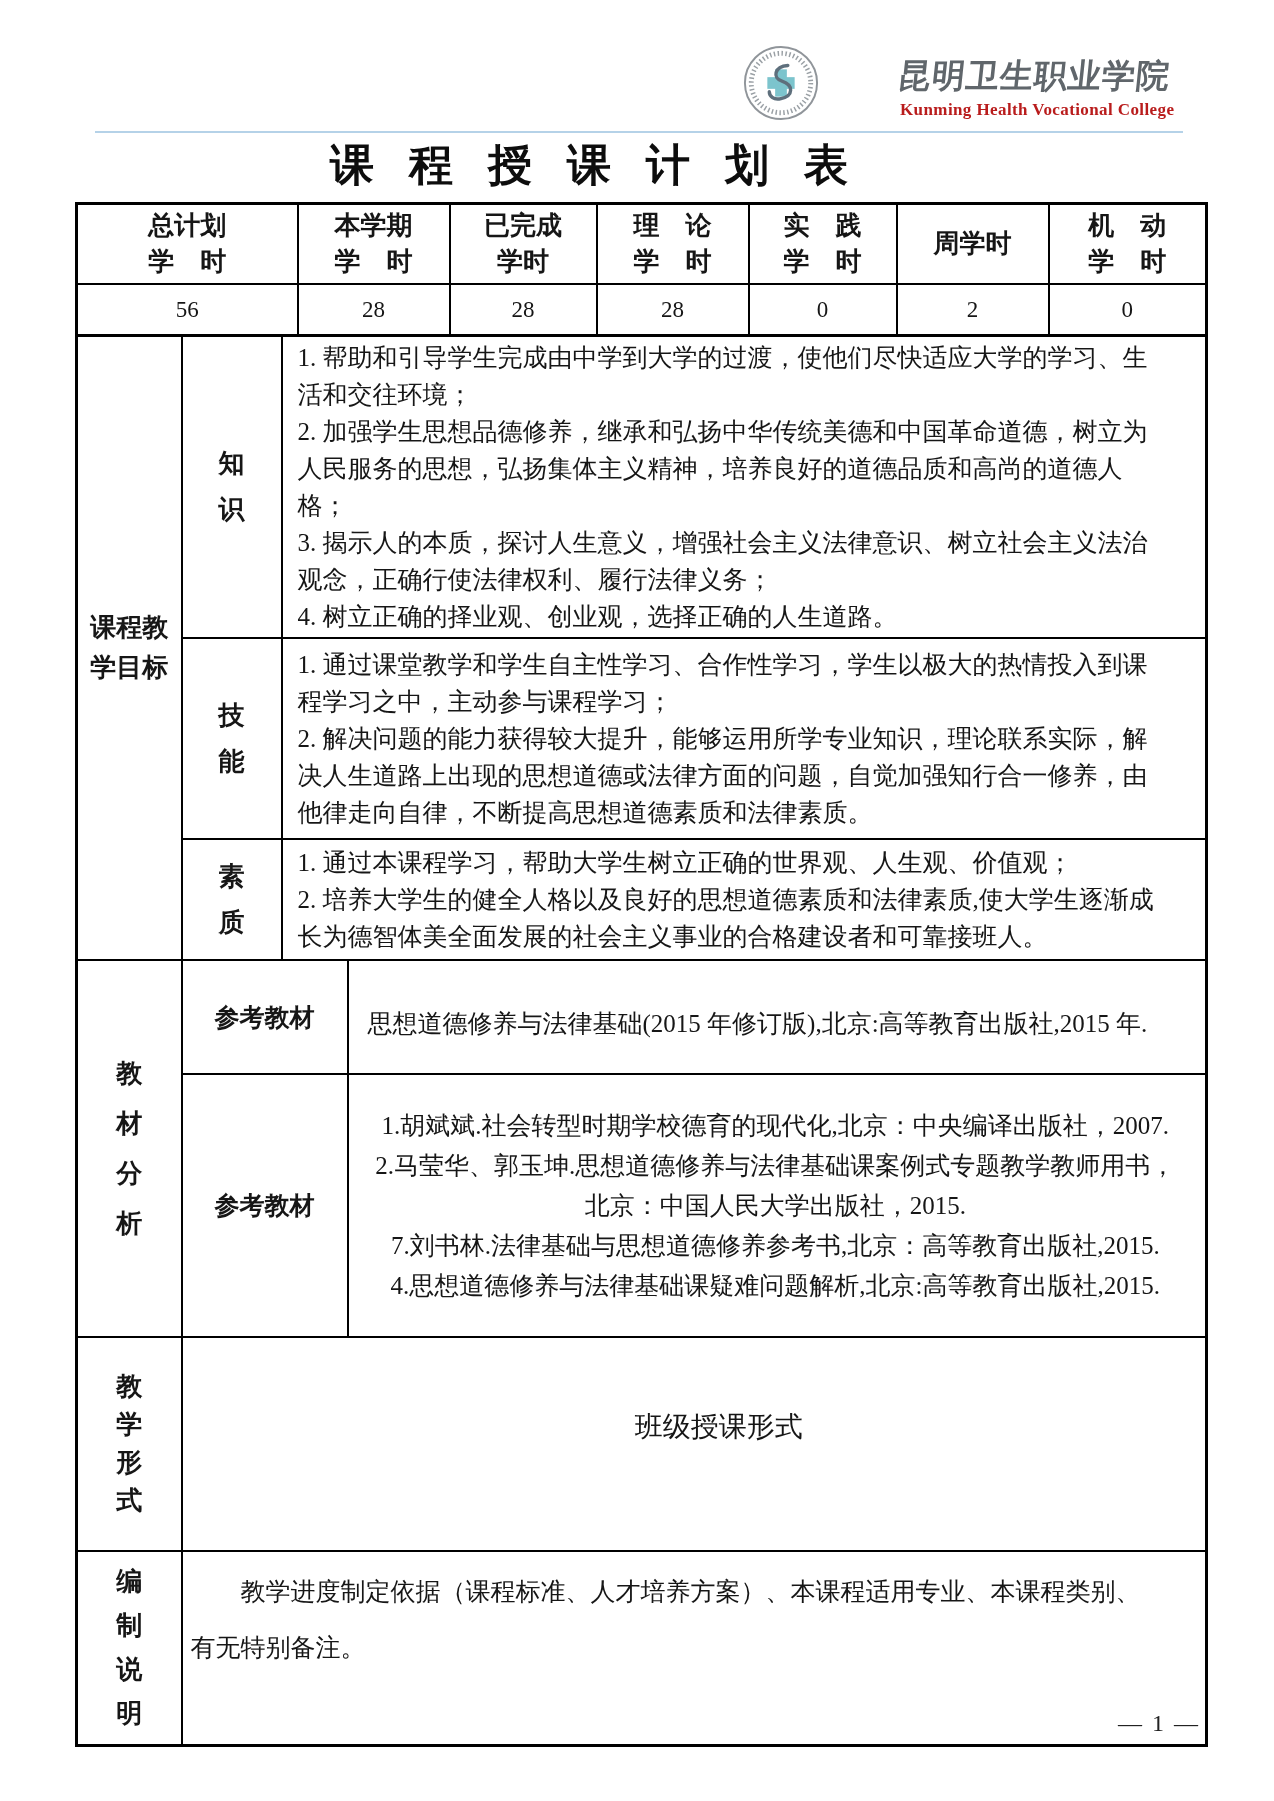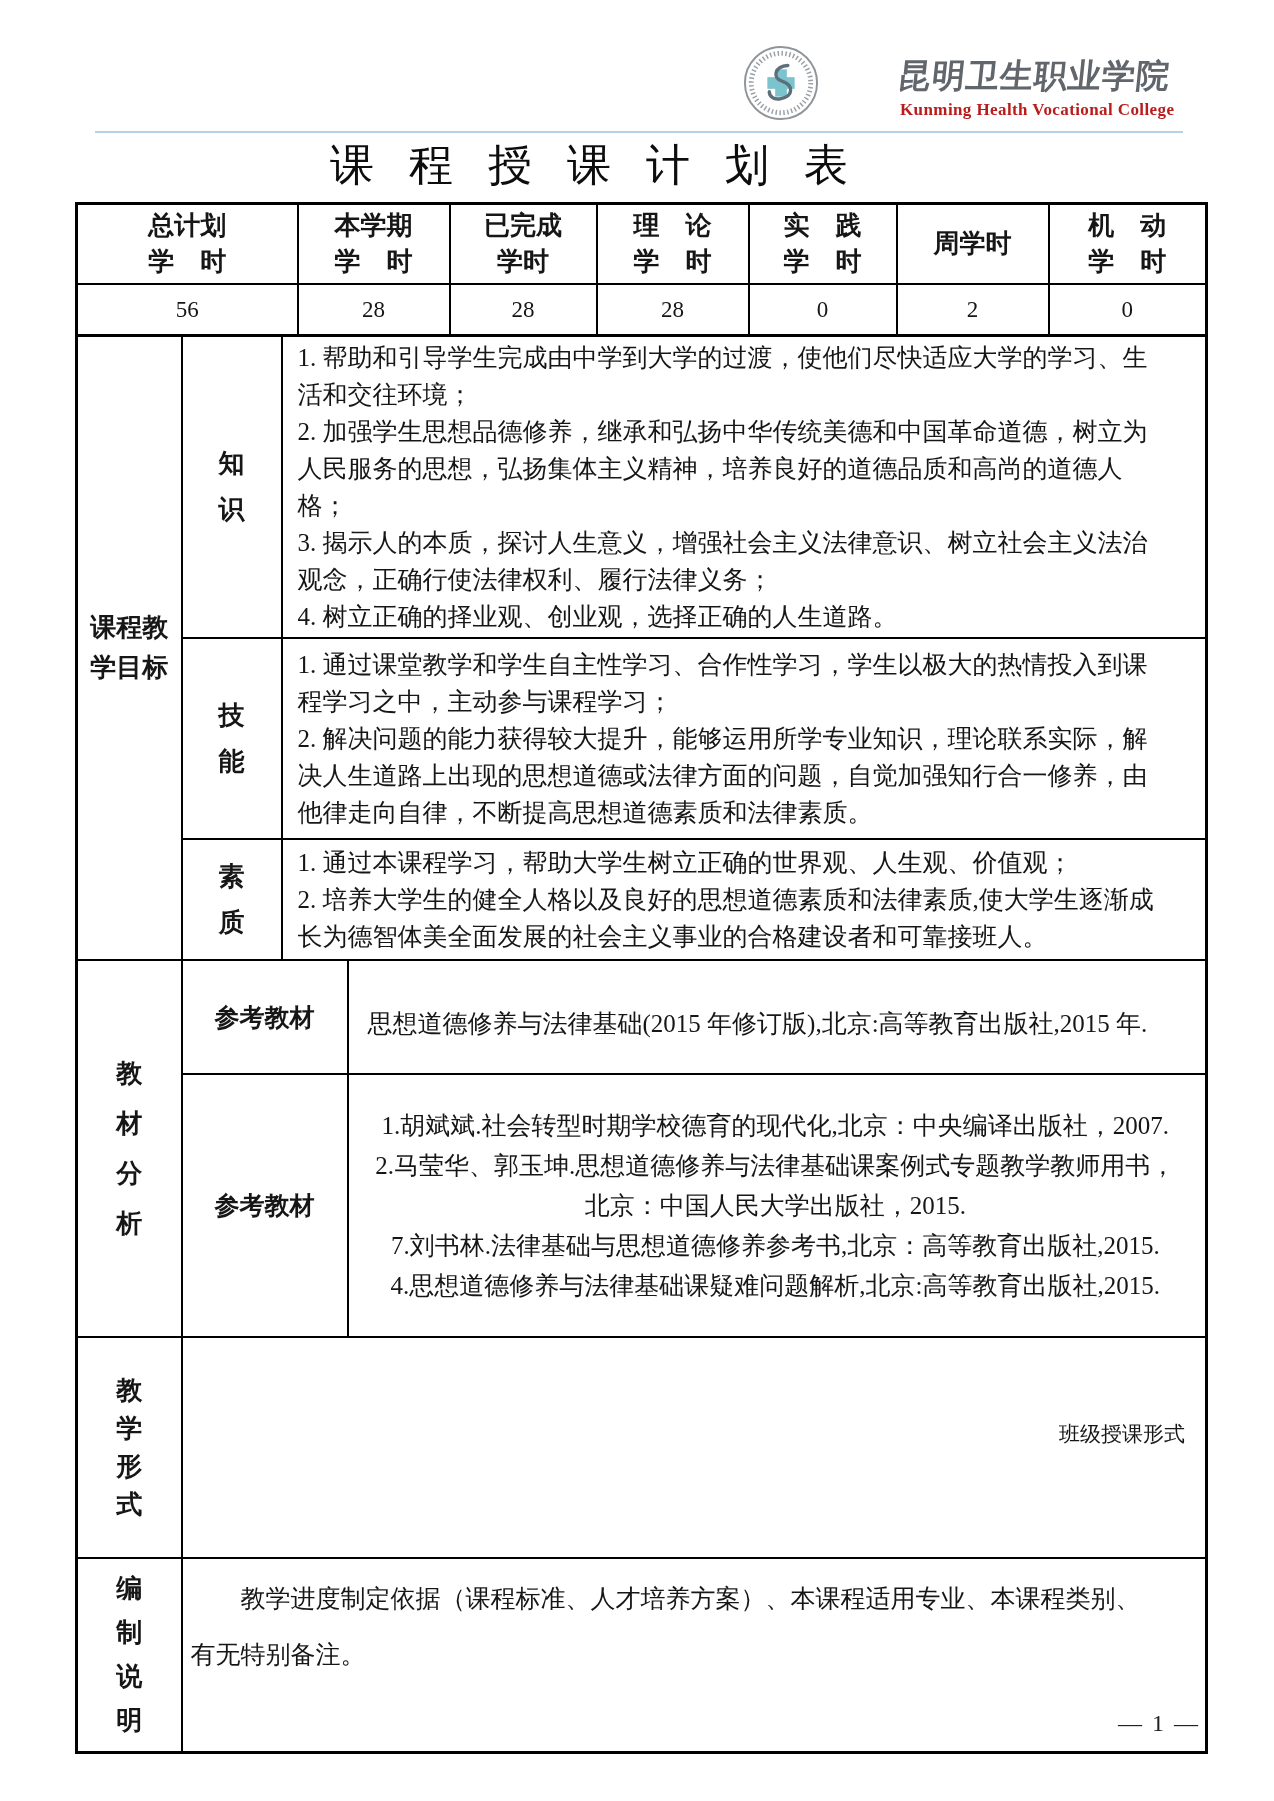--- a/index.html
+++ b/index.html
@@ -7,21 +7,21 @@
        font-family:"Liberation Serif","DejaVu Serif",serif;color:#161616;overflow:hidden}
 
   
   .seal{position:absolute;left:742px;top:44px;width:78px;height:78px}
   .zh-name{position:absolute;left:898px;top:54px;font-size:33px;font-weight:700;color:#60666b;
            letter-spacing:1px;transform:skewX(-6deg);white-space:nowrap}
   .en-name{position:absolute;left:900px;top:100px;font-size:17px;font-weight:700;color:#b91c1c;
            letter-spacing:.4px;white-space:nowrap}
   .blue-rule{position:absolute;left:95px;top:131px;width:1088px;height:2px;background:#b5d2e8}
 
-  .doc-title{position:absolute;left:330px;top:136px;font-size:44px;font-weight:400;
+  .doc-title{position:absolute;left:330px;top:136px;font-size:44px;font-weight:700;
              letter-spacing:12px;white-space:nowrap;color:#0d0d0d}
 
   
   table{border-collapse:collapse;table-layout:fixed;position:absolute;left:75px;background:#fff;
         border:3px solid #000}
   td,th{border:2px solid #000;padding:0;vertical-align:middle;color:#161616}
   .hours{top:202px;width:1130px}
   .main{top:334px;width:1130px}
 
   .h-head{height:78px;font-size:26px;line-height:36px;white-space:pre-line;text-align:center;font-weight:700}
@@ -39,21 +39,21 @@
   .lh-goals{line-height:40px}
   .lh-two{line-height:46px}
   .lh-mat{line-height:50px}
   .lh-form{line-height:38px}
   .lh-notes{line-height:44px}
   .mat-label{font-weight:700;font-size:25px;text-align:center;white-space:pre-line}
 
   .cell-goal{font-size:25px;line-height:37px;padding:2px 46px 2px 15px;text-align:left}
   .cell-sel{font-size:25px;padding:12px 22px 0 19px;text-align:left}
   .cell-ref{font-size:25px;line-height:40px;padding:4px 22px 4px 19px;text-align:center}
-  .cell-form{font-size:21px;padding:12px 20px 40px 70px;text-align:right}
+  .cell-form{font-size:28px;padding:5px 20px 40px 70px;text-align:center}
   .cell-notes{font-size:25px;line-height:56px;padding:12px 55px 0 8px;text-indent:2em;
               vertical-align:top;text-align:left}
 
   .footer-page{position:absolute;left:1118px;top:1710px;font-size:24px;color:#222;letter-spacing:2px}
 </style>
 </head>
 <body>
 
 <div>
   <span class="seal">

